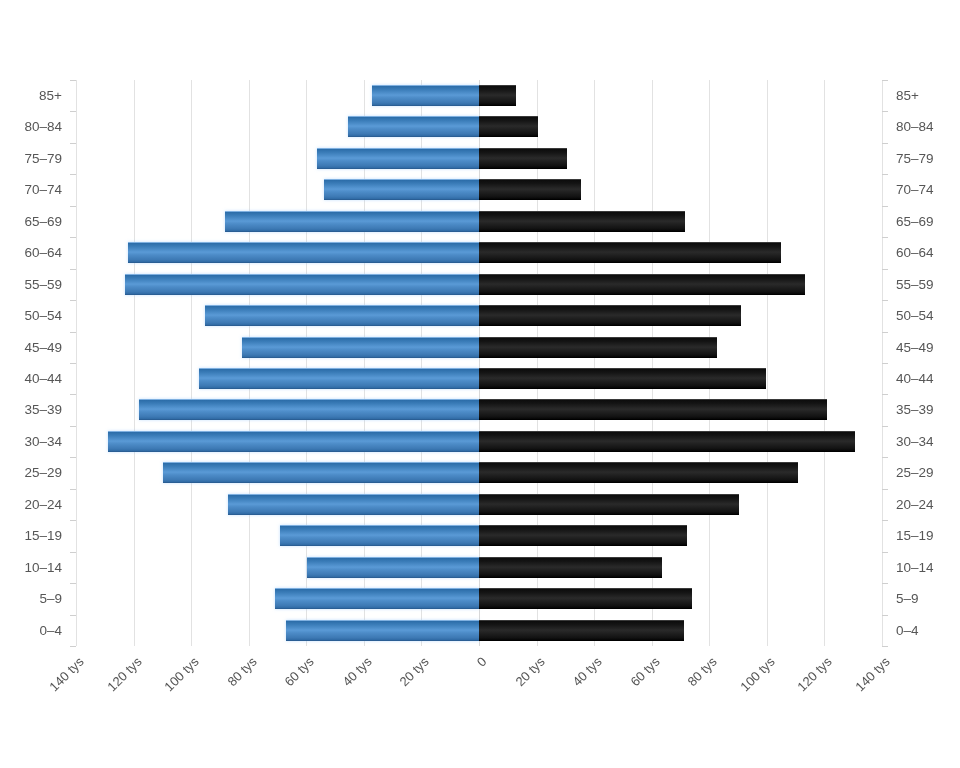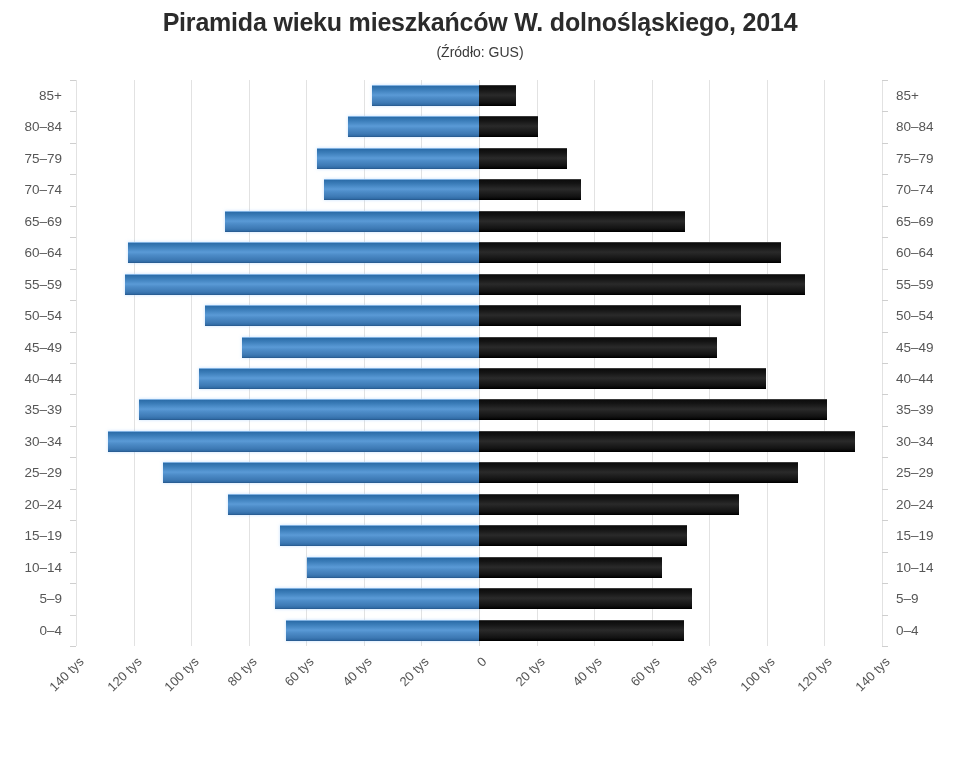--- a/index.html
+++ b/index.html
@@ -151,22 +151,20 @@
   }
   .swatch-m {
     background: linear-gradient(to bottom, #0a0a0a 0%, #2a2a2a 45%, #121212 85%, #050505 100%);
   }
 </style>
 </head>
 <body>
 
 <div id="root">
 
-  <div id="title">Piramida wieku mieszkańców W. dolnośląskiego, 2014</div>
-  <div id="subtitle">(Źródło: GUS)</div>
 
   <div id="frame-left" class="frame-edge"></div>
   <div id="frame-right" class="frame-edge"></div>
 
   <div id="ages-left">
       <div class="age-label age-left" style="top: 0px;">85+</div>
       <div class="age-label age-left" style="top: 31.4444px;">80–84</div>
       <div class="age-label age-left" style="top: 62.8889px;">75–79</div>
       <div class="age-label age-left" style="top: 94.3333px;">70–74</div>
       <div class="age-label age-left" style="top: 125.778px;">65–69</div>

